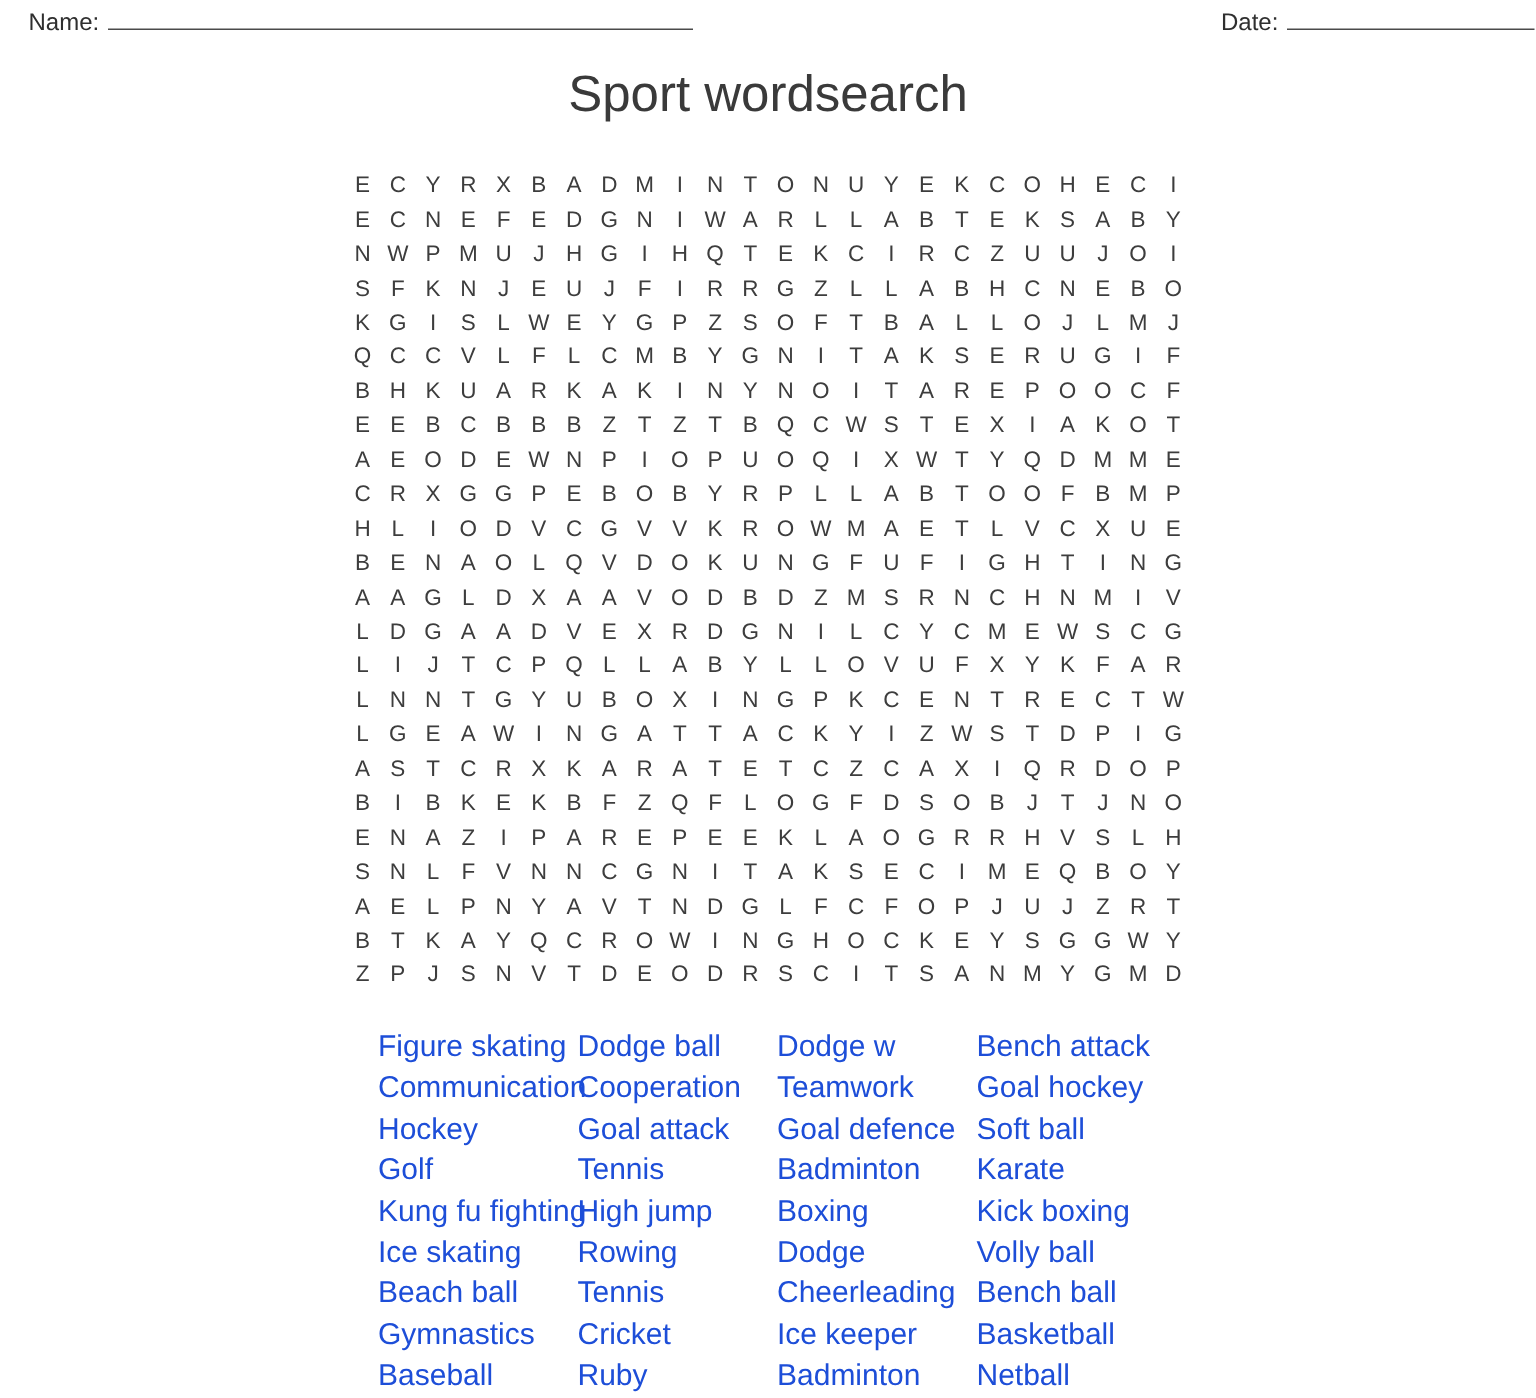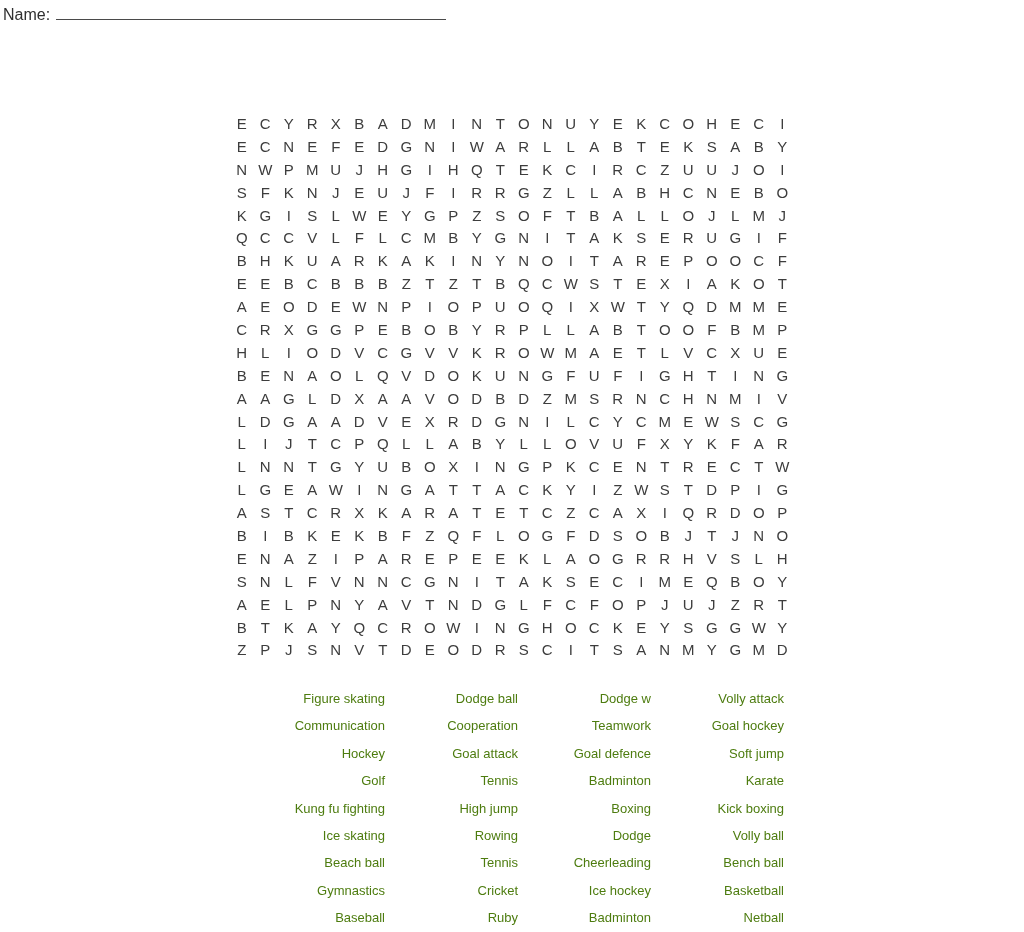--- a/index.html
+++ b/index.html
@@ -20,21 +20,21 @@
     inset: 0;
   }
   
   .header-field {
     position: absolute;
     top: 5px;
     font-size: 16px;
     color: #2f2f2f;
     white-space: nowrap;
   }
-  .name-field { left: 3px; }
+  .name-field { left: 19px; }
   .date-field { left: 814px; }
   .field-label {
     display: inline-block;
     vertical-align: baseline;
   }
   .fill-line {
     display: inline-block;
     vertical-align: baseline;
     border-bottom: 1.5px solid #4a4a4a;
     height: 14px;
@@ -77,37 +77,41 @@
   .word-list {
     position: absolute;
     top: 685px;
     left: 252px;
     width: 532px;
     display: grid;
     grid-template-columns: repeat(4, 133px);
     grid-auto-rows: 27.4px;
   }
   .word-item {
-    text-align: right;
-    font-size: 13px;
+    text-align: left;
+    font-size: 20px;
     line-height: 27.4px;
-    color: #4d7c0f;
+    color: #1d4ed8;
     white-space: nowrap;
   }
 </style>
 </head>
 <body>
 
 <div class="page">
 
   <div class="header-field name-field">
     <span class="field-label">Name:</span><span class="fill-line name-line"></span>
   </div>
 
+  <div class="header-field date-field">
+    <span class="field-label">Date:</span><span class="fill-line date-line"></span>
+  </div>
 
+  <h1 class="title">Sport wordsearch</h1>
 
   <div class="grid">
       <div class="grid-row">
         <span class="grid-cell">E</span>
         <span class="grid-cell">C</span>
         <span class="grid-cell">Y</span>
         <span class="grid-cell">R</span>
         <span class="grid-cell">X</span>
         <span class="grid-cell">B</span>
         <span class="grid-cell">A</span>
@@ -726,48 +730,48 @@
         <span class="grid-cell">G</span>
         <span class="grid-cell">M</span>
         <span class="grid-cell">D</span>
       </div>
     </div>
 
   <div class="word-list">
       <div class="word-item">Figure skating</div>
       <div class="word-item">Dodge ball</div>
       <div class="word-item">Dodge w</div>
-      <div class="word-item">Volly attack</div>
+      <div class="word-item">Bench attack</div>
       <div class="word-item">Communication</div>
       <div class="word-item">Cooperation</div>
       <div class="word-item">Teamwork</div>
       <div class="word-item">Goal hockey</div>
       <div class="word-item">Hockey</div>
       <div class="word-item">Goal attack</div>
       <div class="word-item">Goal defence</div>
-      <div class="word-item">Soft jump</div>
+      <div class="word-item">Soft ball</div>
       <div class="word-item">Golf</div>
       <div class="word-item">Tennis</div>
       <div class="word-item">Badminton</div>
       <div class="word-item">Karate</div>
       <div class="word-item">Kung fu fighting</div>
       <div class="word-item">High jump</div>
       <div class="word-item">Boxing</div>
       <div class="word-item">Kick boxing</div>
       <div class="word-item">Ice skating</div>
       <div class="word-item">Rowing</div>
       <div class="word-item">Dodge</div>
       <div class="word-item">Volly ball</div>
       <div class="word-item">Beach ball</div>
       <div class="word-item">Tennis</div>
       <div class="word-item">Cheerleading</div>
       <div class="word-item">Bench ball</div>
       <div class="word-item">Gymnastics</div>
       <div class="word-item">Cricket</div>
-      <div class="word-item">Ice hockey</div>
+      <div class="word-item">Ice keeper</div>
       <div class="word-item">Basketball</div>
       <div class="word-item">Baseball</div>
       <div class="word-item">Ruby</div>
       <div class="word-item">Badminton</div>
       <div class="word-item">Netball</div>
     </div>
 
 </div>
 
 </body></html>

